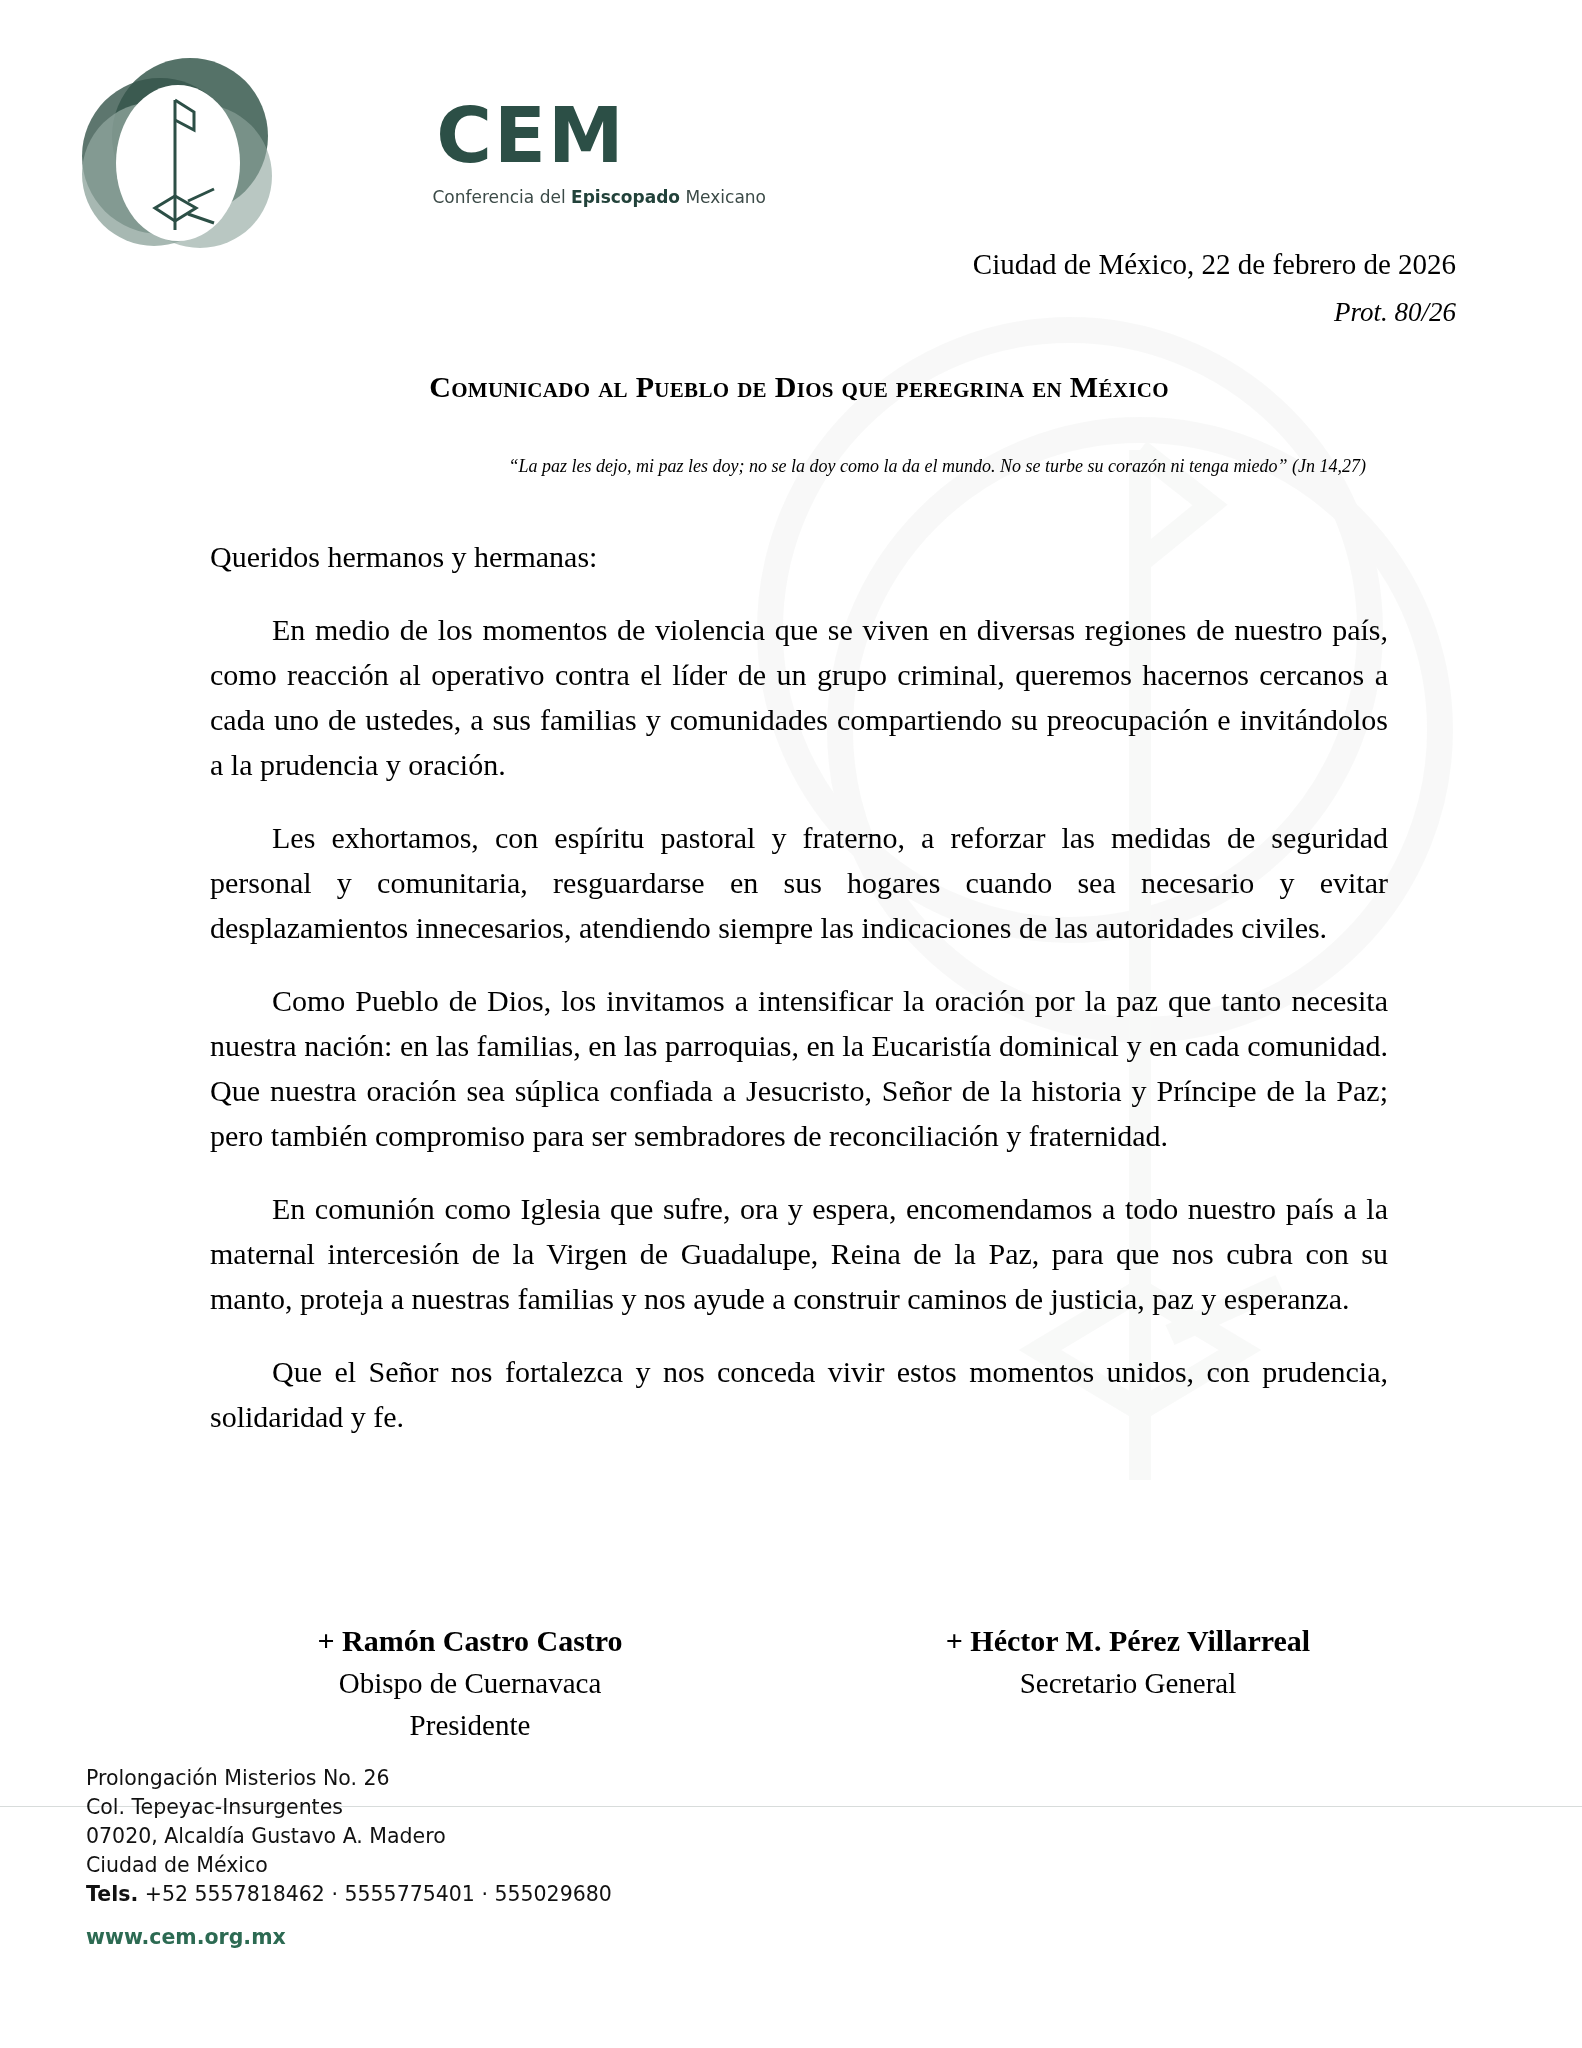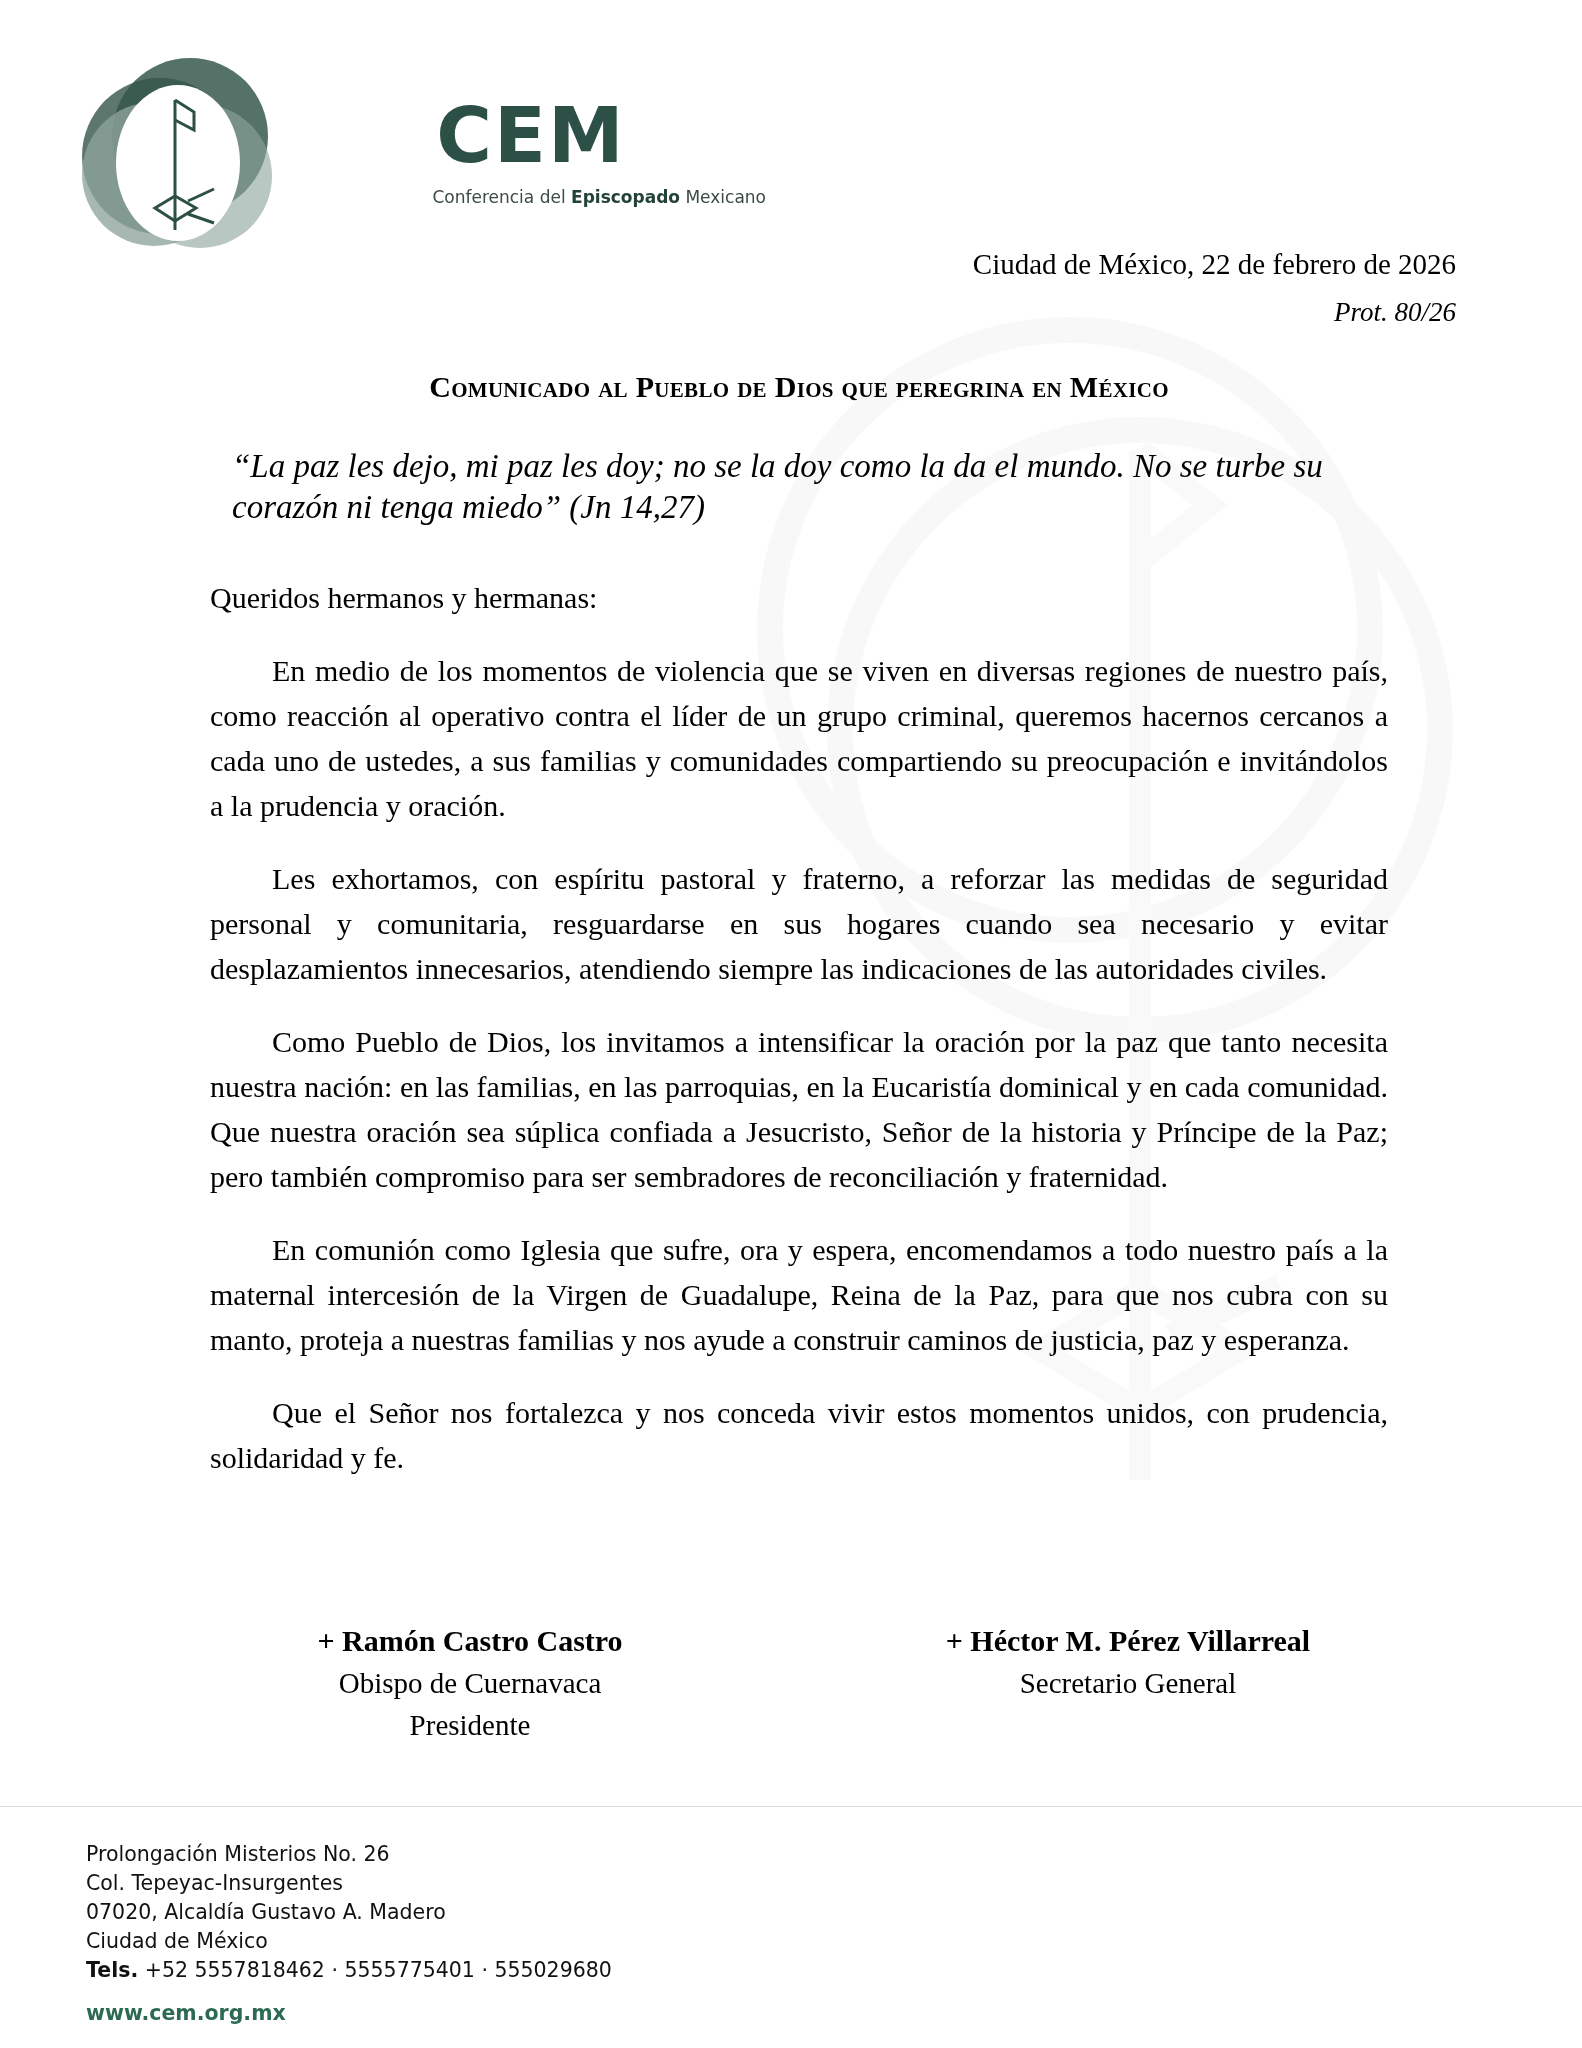--- a/index.html
+++ b/index.html
@@ -112,23 +112,23 @@
     line-height: 38px;
     font-variant: small-caps;
     font-weight: 700;
     text-align: center;
     margin: 0;
     letter-spacing: 0.3px;
   }
 
   .epigraph {
     font-style: italic;
-    font-size: 33px;
+    font-size: 18px;
     line-height: 41px;
-    text-align: left;
+    text-align: right;
     margin: 40px 22px 0 22px;
   }
 
   .salutation {
     font-size: 30px;
     line-height: 44px;
     margin: 48px 0 0 0;
   }
 
   p.para {
@@ -169,21 +169,21 @@
     position: absolute;
     left: 0;
     top: 1806px;
     width: 1582px;
     height: 1px;
     background: #d8dcdb;
   }
   .footer {
     position: absolute;
     left: 86px;
-    top: 1840px;
+    top: 1764px;
     font-family: "DejaVu Sans", sans-serif;
     font-size: 20.5px;
     line-height: 29px;
     color: #111111;
   }
   .footer .tel-label { font-weight: 700; }
   .footer .site {
     font-weight: 700;
     color: #2c6a52;
     margin-top: 14px;

